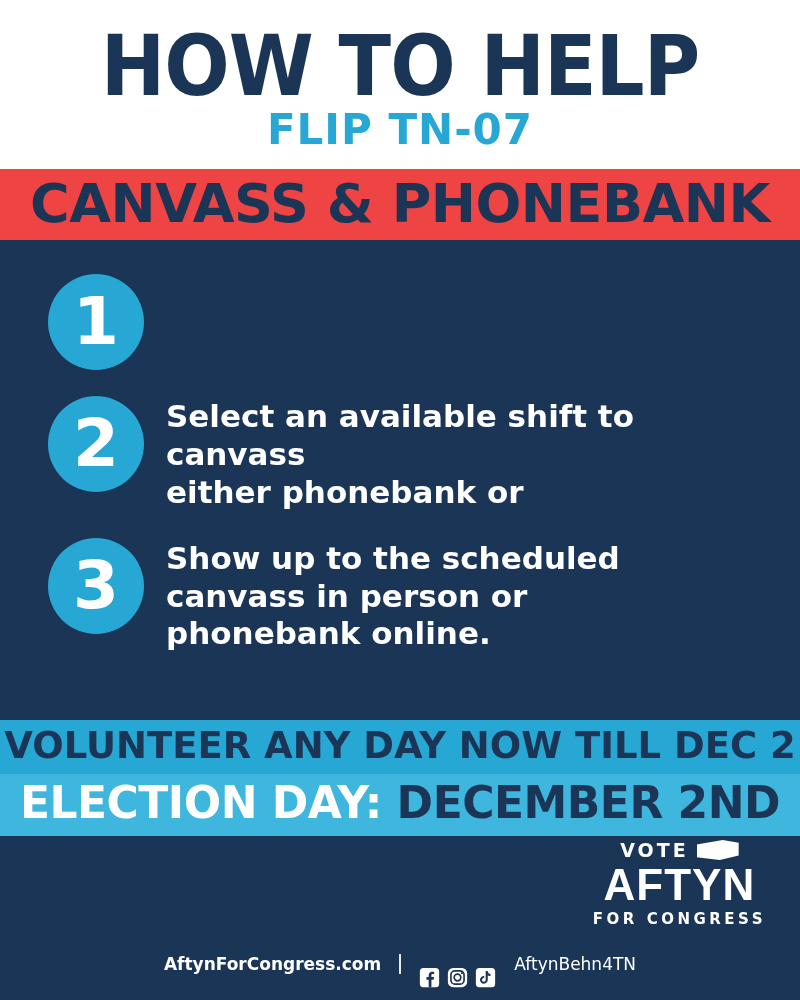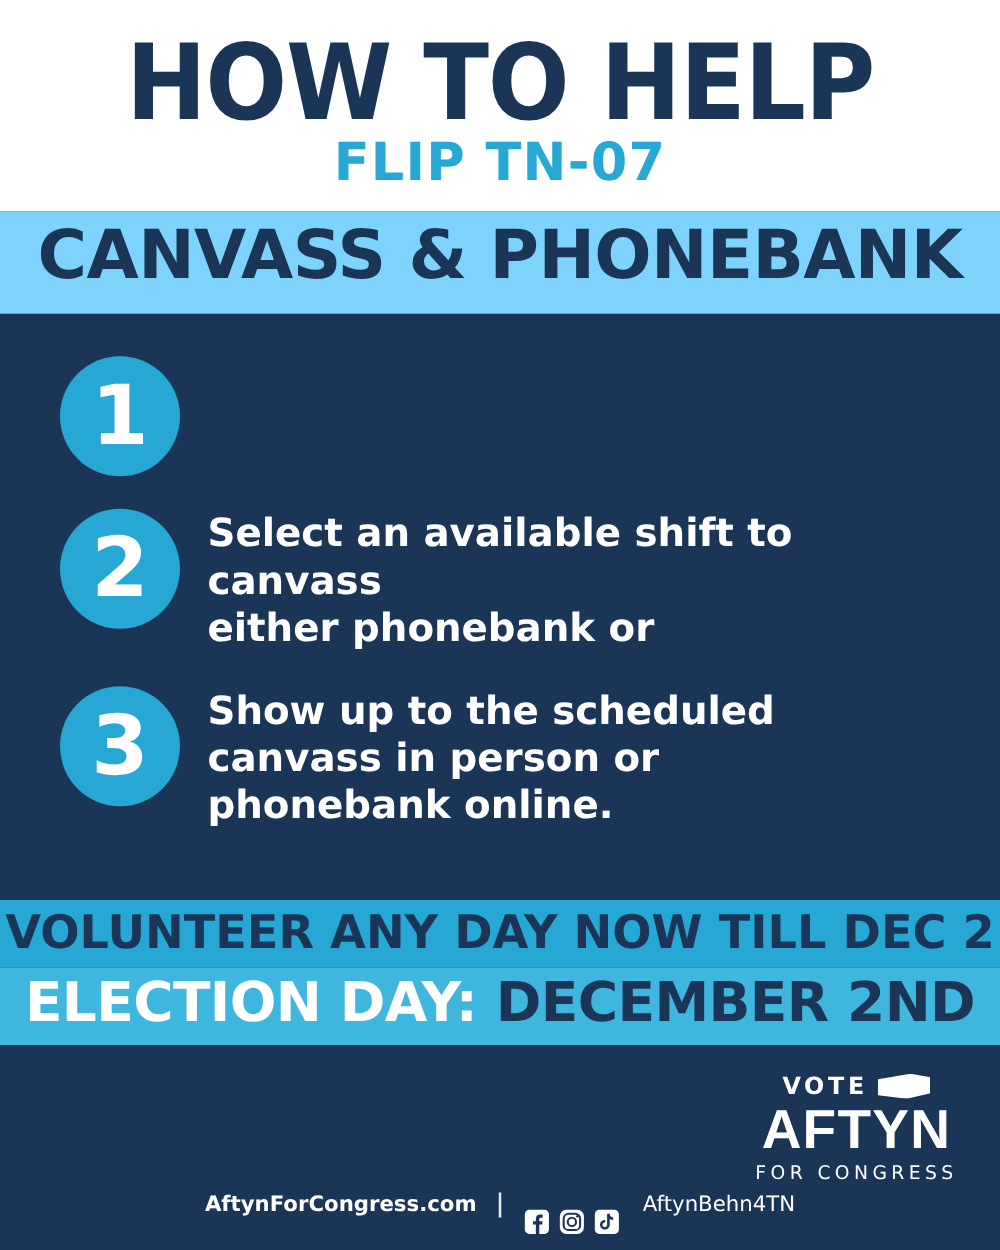--- a/index.html
+++ b/index.html
@@ -41,23 +41,23 @@
     font-size: 42px;
     line-height: 1.0;
     letter-spacing: 1px;
     color: #27a8d4;
     margin-top: 4px;
     padding-bottom: 4px;
   }
 
   
   .band-teal {
-    background: #7dd3fc;
-    text-align: center;
-    padding: 8px 0 20px 0;
+    background: #ef4444;
+    text-align: center;
+    padding: 8px 0 9px 0;
   }
   .band-teal-text {
     font-family: "DejaVu Sans", sans-serif;
     font-weight: bold;
     font-size: 54px;
     line-height: 1.0;
     letter-spacing: -0.5px;
     color: #1b3557;
   }
 
@@ -131,21 +131,21 @@
 
   
   .logo-area {
     position: relative;
     height: 118px;
     background: #1b3557;
   }
   .logo-box {
     position: absolute;
     right: 34px;
-    top: 22px;
+    top: 3px;
     text-align: center;
     color: #ffffff;
   }
   .logo-vote {
     font-family: "DejaVu Sans", sans-serif;
     font-weight: bold;
     font-size: 19px;
     letter-spacing: 3px;
     display: inline-block;
     vertical-align: middle;
@@ -165,21 +165,21 @@
   .logo-name {
     font-family: Liberation Sans, sans-serif;
     font-weight: bold;
     font-size: 44px;
     line-height: 1.0;
     letter-spacing: 1px;
     margin-top: 2px;
   }
   .logo-for {
     font-family: "DejaVu Sans", sans-serif;
-    font-weight: normal;
+    font-weight: bold;
     font-size: 15px;
     letter-spacing: 3.5px;
     margin-top: 3px;
   }
 
   
   .footer {
     height: 46px;
     background: #1b3557;
     display: flex;

